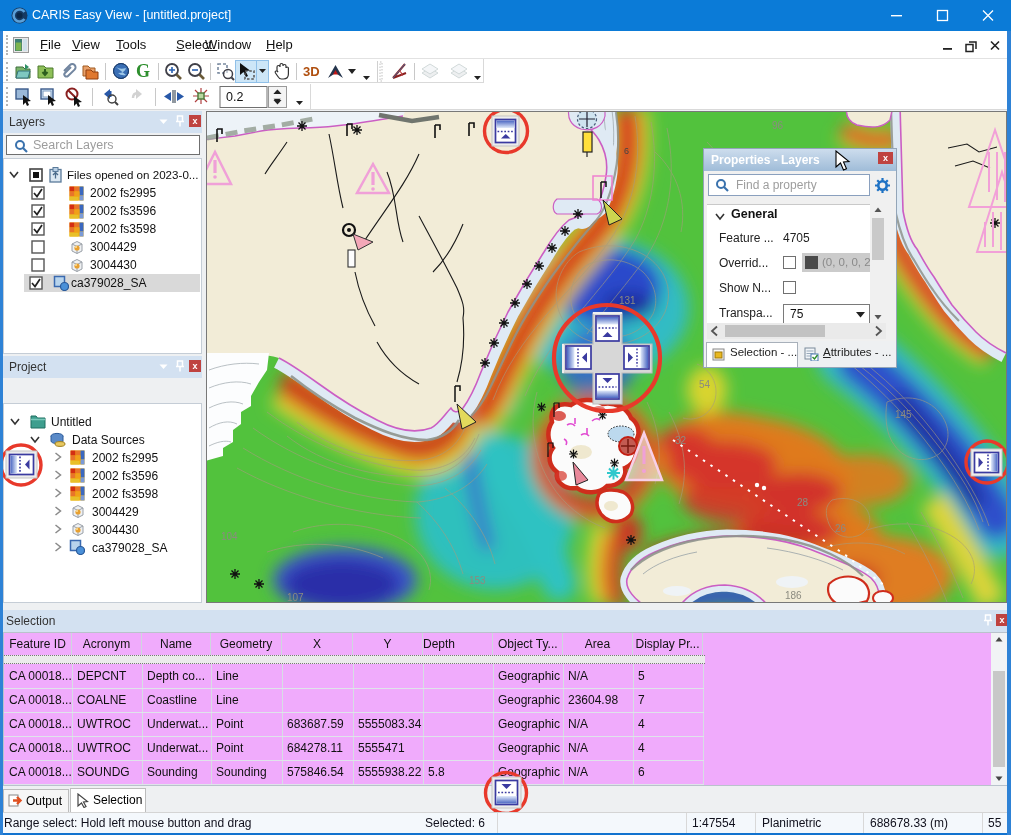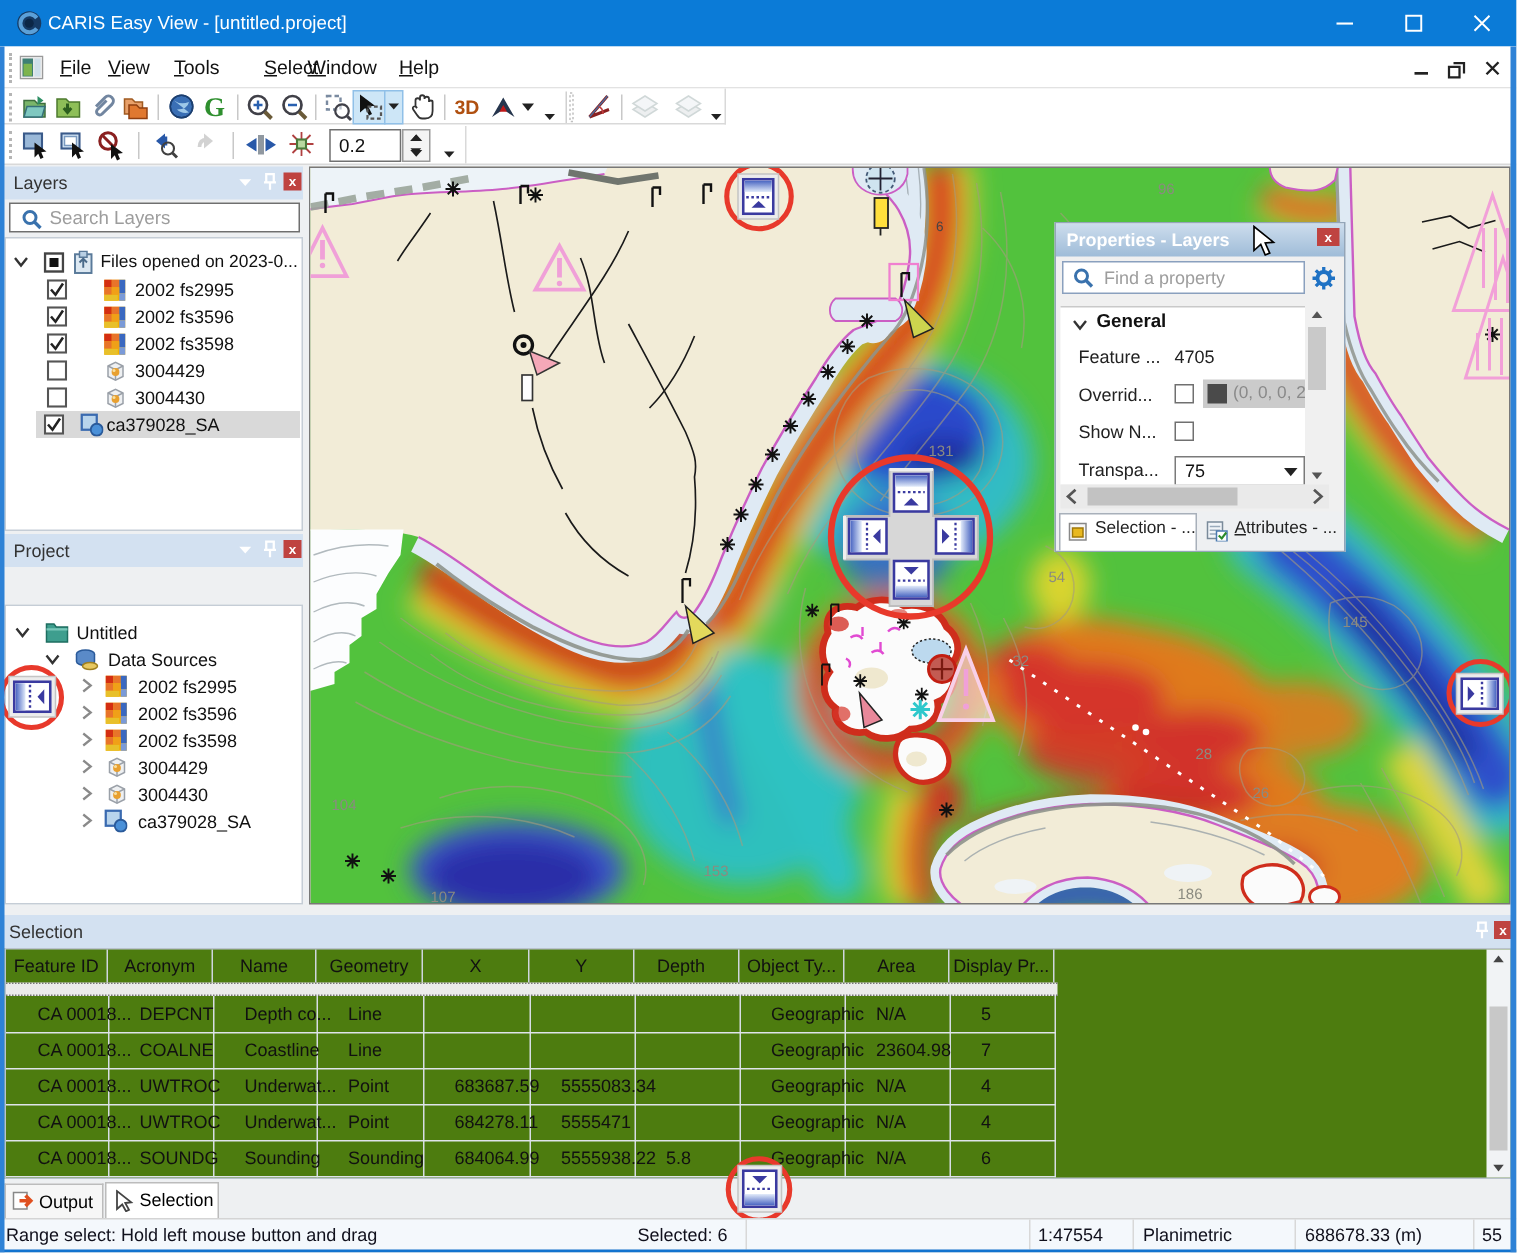--- a/index.html
+++ b/index.html
@@ -23,23 +23,23 @@
 .panel { position:absolute; left:3px; width:199px; }
 .phead { position:absolute; left:0; top:0; width:199px; height:22px; background:#d3e1f1; }
 .phead .pt { position:absolute; left:6px; top:0; line-height:22px; font-size:12px; color:#333; }
 .closebox { position:absolute; width:12px; height:12px; background:#bf4340; color:#fff; font-size:9px; font-weight:bold; text-align:center; line-height:12px; }
 .searchbox { position:absolute; left:3px; width:194px; height:20px; background:#fff; border:1px solid #6f6f6f; }
 .searchbox .ph { position:absolute; left:26px; top:0; line-height:19px; color:#9d9d9d; font-size:12.5px; }
 .treebox { position:absolute; left:0; width:199px; background:#fff; border:1px solid #c5cdd6; }
 .trow { position:absolute; height:18px; font-size:12px; color:#111; line-height:18px; }
 
 #selpanel { left:0; top:610px; width:1011px; height:203px; background:#eef0f2; }
-#seltable { position:absolute; left:3px; top:22px; width:1005px; height:154px; background:#4d7c0f; border:1px solid #b9c2cc; }
+#seltable { position:absolute; left:3px; top:22px; width:1005px; height:154px; background:#f0abfc; border:1px solid #b9c2cc; }
 .th { position:absolute; top:0; height:22px; font-size:12px; color:#111; text-align:center; line-height:22px; border-right:1px solid #cfd6de; }
-.td { position:absolute; height:24px; font-size:12px; color:#111; line-height:24px; padding-left:5px;margin-left:16px; }
+.td { position:absolute; height:24px; font-size:12px; color:#111; line-height:24px; padding-left:5px; }
 .rowline { position:absolute; left:0; width:700px; height:1px; background:#dfe4ea; }
 
 #statusbar { left:0; top:812px; width:1011px; height:21px; background:#f4f8fc; border-top:1px solid #d4d4d4; }
 #statusbar div { position:absolute; top:0; line-height:20px; font-size:12px; color:#10101c; }
 .ssep { width:1px; height:20px; background:#d8d8d8; }
 #blueedge_b { left:0; top:833px; width:1011px; height:2px; background:#1273cf; }
 #blueedge_l { left:0; top:31px; width:3px; height:804px; background:#2e82d6; }
 #blueedge_r { left:1007px; top:31px; width:4px; height:804px; background:#2e82d6; }
 </style>
 </head>
@@ -880,21 +880,21 @@
       </svg>
     <div class="closebox" style="left:996px;top:4px">x</div>
   </div>
   <div id="seltable">
     <div class="th" style="left:0;width:68px">Feature ID</div>
     <div class="th" style="left:68px;width:70px">Acronym</div>
     <div class="th" style="left:138px;width:69px">Name</div>
     <div class="th" style="left:207px;width:71px">Geometry</div>
     <div class="th" style="left:278px;width:71px">X</div>
     <div class="th" style="left:349px;width:70px">Y</div>
-    <div class="th" style="left:419px;width:70px;text-align:center;padding-right:7px">Depth</div>
+    <div class="th" style="left:419px;width:70px;text-align:left;padding-right:7px">Depth</div>
     <div class="th" style="left:489px;width:70px;text-align:left;padding-left:5px">Object Ty...</div>
     <div class="th" style="left:559px;width:70px">Area</div>
     <div class="th" style="left:629px;width:70px">Display Pr...</div>
     <div class="abs" style="left:0;top:22px;width:701px;height:9px;background:#ebebeb;border-top:1px dotted #777;border-bottom:1px dotted #777"></div>
     <div id="selrows" class="abs" style="left:0;top:31px;width:987px;height:121px;overflow:hidden">
       <div class="abs" style="left:68px;top:0;width:1px;height:121px;background:#d7dde4"></div>
       <div class="abs" style="left:138px;top:0;width:1px;height:121px;background:#d7dde4"></div>
       <div class="abs" style="left:207px;top:0;width:1px;height:121px;background:#d7dde4"></div>
       <div class="abs" style="left:278px;top:0;width:1px;height:121px;background:#d7dde4"></div>
       <div class="abs" style="left:349px;top:0;width:1px;height:121px;background:#d7dde4"></div>
@@ -937,21 +937,21 @@
         <div class="td" style="left:207px;top:72px">Point</div>
         <div class="td" style="left:278px;top:72px">684278.11</div>
         <div class="td" style="left:349px;top:72px">5555471</div>
         <div class="td" style="left:489px;top:72px">Geographic</div>
         <div class="td" style="left:559px;top:72px">N/A</div>
         <div class="td" style="left:629px;top:72px">4</div>
       <div class="td" style="left:0;top:96px">CA 00018...</div>
         <div class="td" style="left:68px;top:96px">SOUNDG</div>
         <div class="td" style="left:138px;top:96px">Sounding</div>
         <div class="td" style="left:207px;top:96px">Sounding</div>
-        <div class="td" style="left:278px;top:96px">684064.99</div>
+        <div class="td" style="left:278px;top:96px">575846.54</div>
         <div class="td" style="left:349px;top:96px">5555938.22</div>
         <div class="td" style="left:419px;top:96px">5.8</div>
         <div class="td" style="left:489px;top:96px">Geographic</div>
         <div class="td" style="left:559px;top:96px">N/A</div>
         <div class="td" style="left:629px;top:96px">6</div>
     </div>
     <div class="abs" id="vscroll" style="left:987px;top:0;width:16px;height:152px;background:#f1f3f5">
       <svg class="abs" style="left:0;top:0" width="16" height="152">
         <path d="M4.5,8.5 l3.5,-4.5 3.5,4.5 z" fill="#444"></path>
         <rect x="2" y="38" width="12" height="96" fill="#c8c8c8"></rect>

